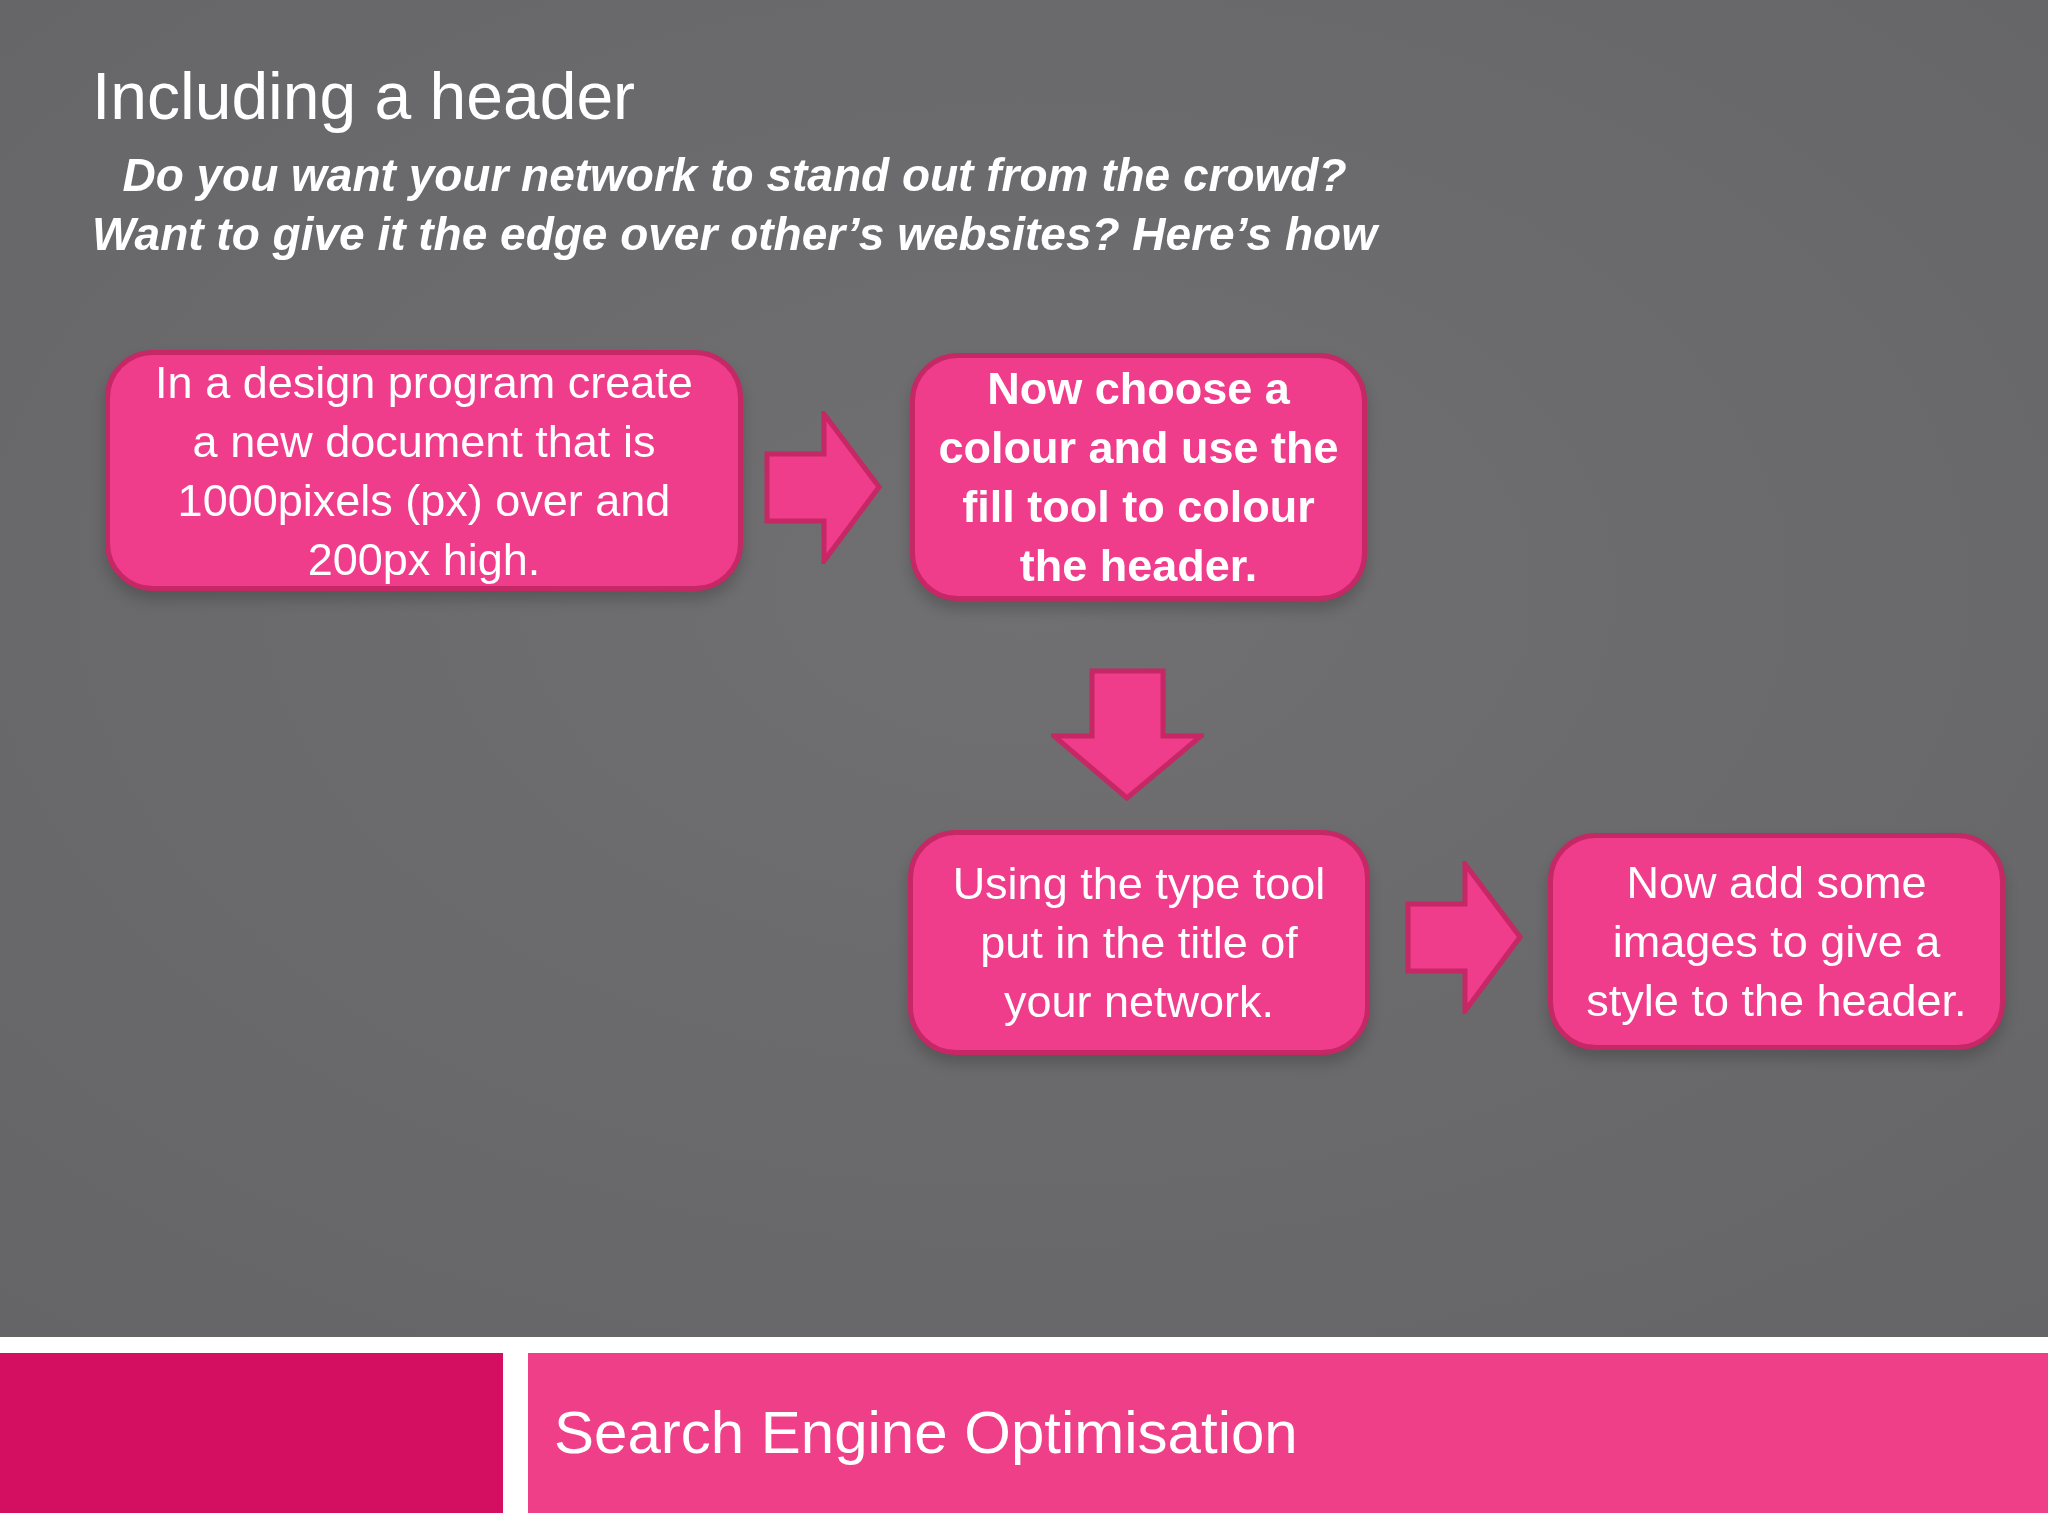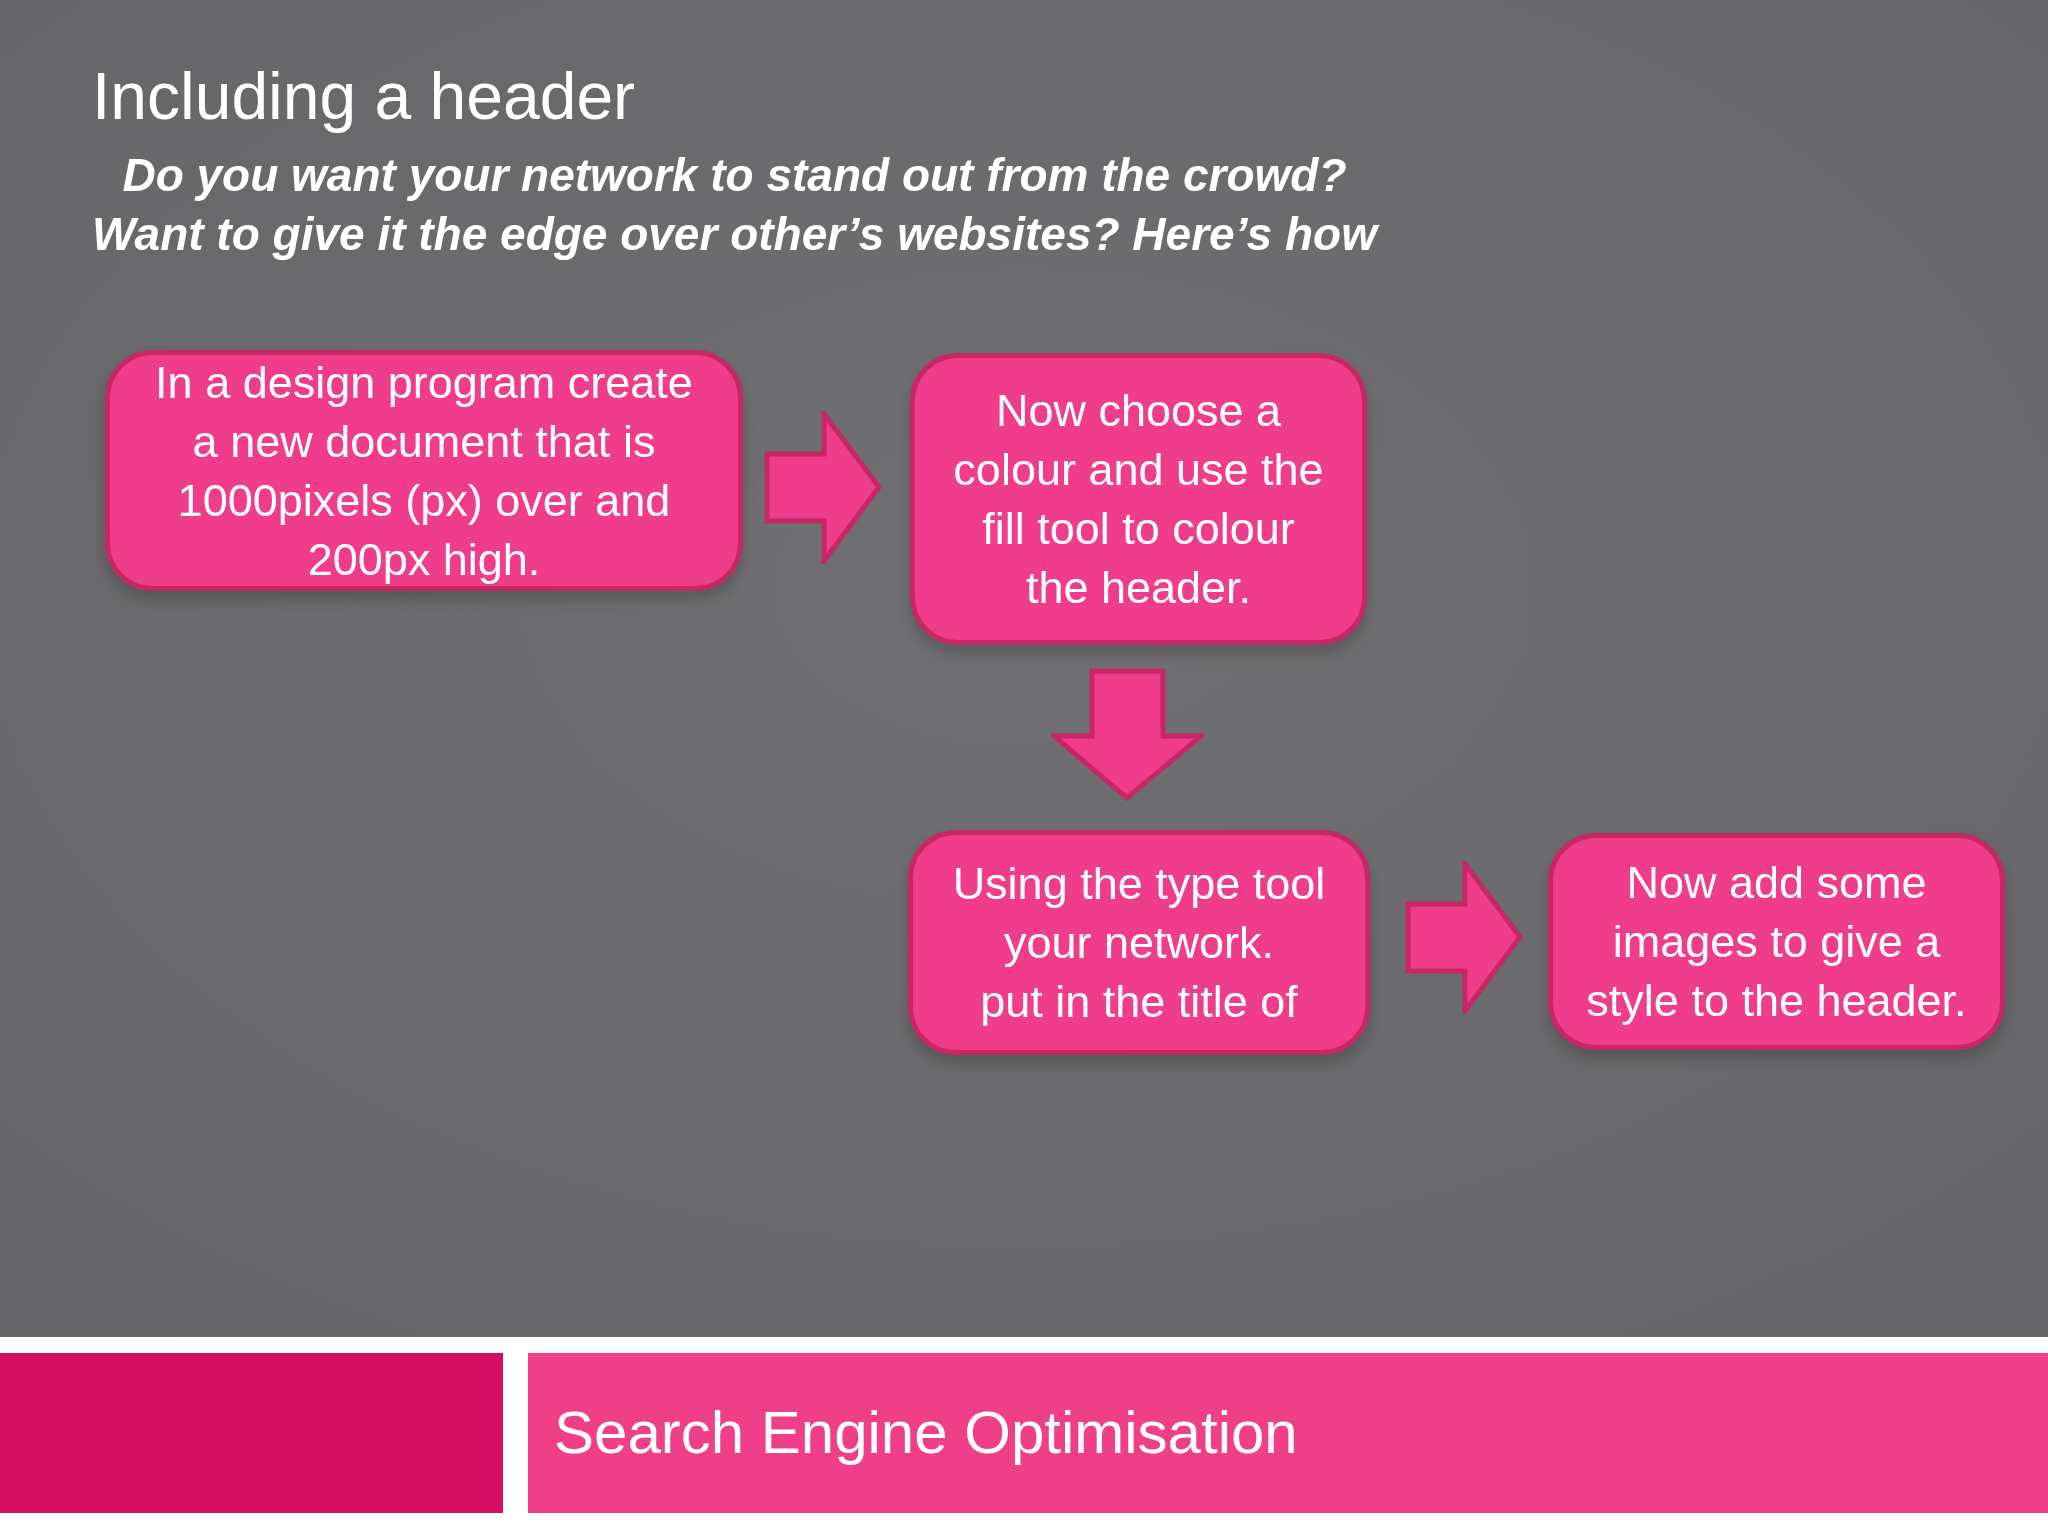--- a/index.html
+++ b/index.html
@@ -23,21 +23,21 @@
   }
   .step{
     position:absolute;box-sizing:border-box;
     background:#ef3d8c;border:5px solid #c62765;border-radius:48px;
     color:#ffffff;display:flex;flex-direction:column;align-items:center;justify-content:center;
     text-align:center;font-size:45px;line-height:59px;
     box-shadow:0 9px 14px rgba(0,0,0,0.18);
   }
   .step .line{display:block;}
   #box1{left:105px;top:350px;width:638px;height:241px;}
-  #box2{left:910px;top:353px;width:457px;height:292px;}
+  #box2{left:910px;top:353px;width:457px;height:248px;font-weight:bold;}
   #box3{left:908px;top:830px;width:462px;height:225px;}
   #box4{left:1548px;top:833px;width:457px;height:217px;}
   .arrow{position:absolute;}
   #arrow1{left:764px;top:411px;width:118px;height:153px;}
   #arrowDown{left:1051px;top:668px;width:153px;height:133px;}
   #arrow2{left:1405px;top:861px;width:118px;height:153px;}
   .white-strip{
     position:absolute;left:0;top:1337px;width:2048px;height:199px;background:#ffffff;
   }
   .footer-accent{
@@ -82,22 +82,22 @@
     <span class="line">fill tool to colour</span>
     <span class="line">the header.</span>
   </div>
 
   <svg class="arrow" id="arrowDown" viewBox="0 0 153 133">
     <polygon points="41,3 112,3 112,68 150,68 76,130 3,68 41,68" fill="#ef3d8c" stroke="#c62765" stroke-width="5"></polygon>
   </svg>
 
   <div class="step" id="box3">
     <span class="line">Using the type tool</span>
+    <span class="line">put in the title of</span>
     <span class="line">your network.</span>
-    <span class="line">put in the title of</span>
   </div>
 
   <svg class="arrow" id="arrow2" viewBox="0 0 118 153">
     <polygon points="3,43 60,43 60,3 115,76 60,150 60,110 3,110" fill="#ef3d8c" stroke="#c62765" stroke-width="5"></polygon>
   </svg>
 
   <div class="step" id="box4">
     <span class="line">Now add some</span>
     <span class="line">images to give a</span>
     <span class="line">style to the header.</span>

